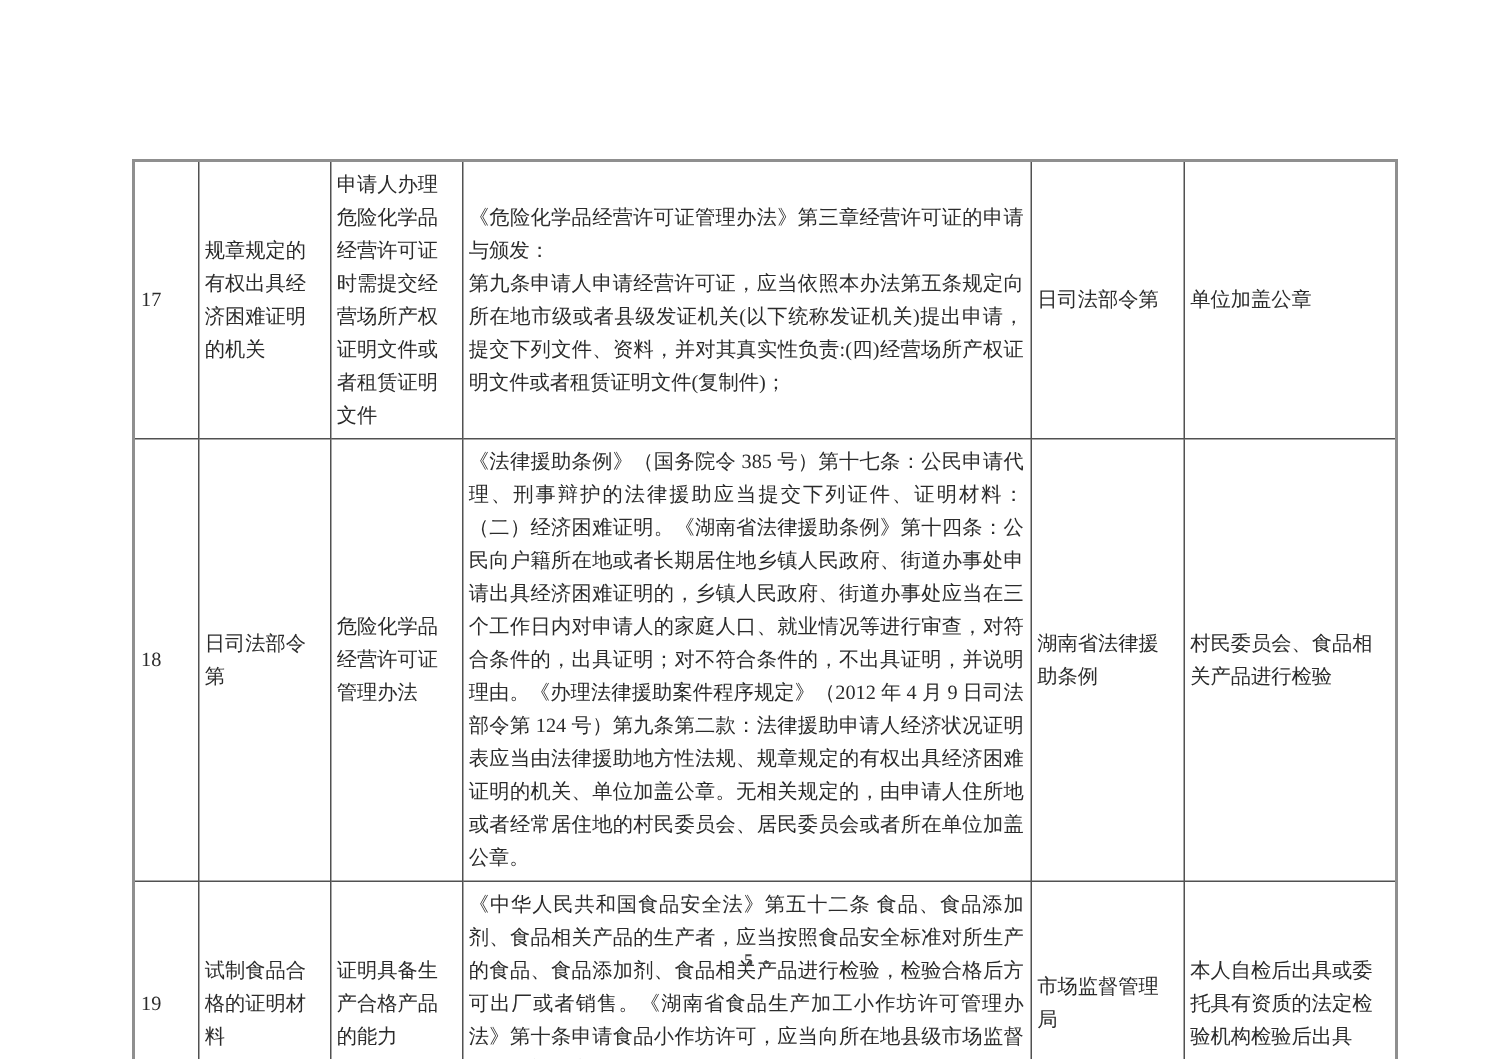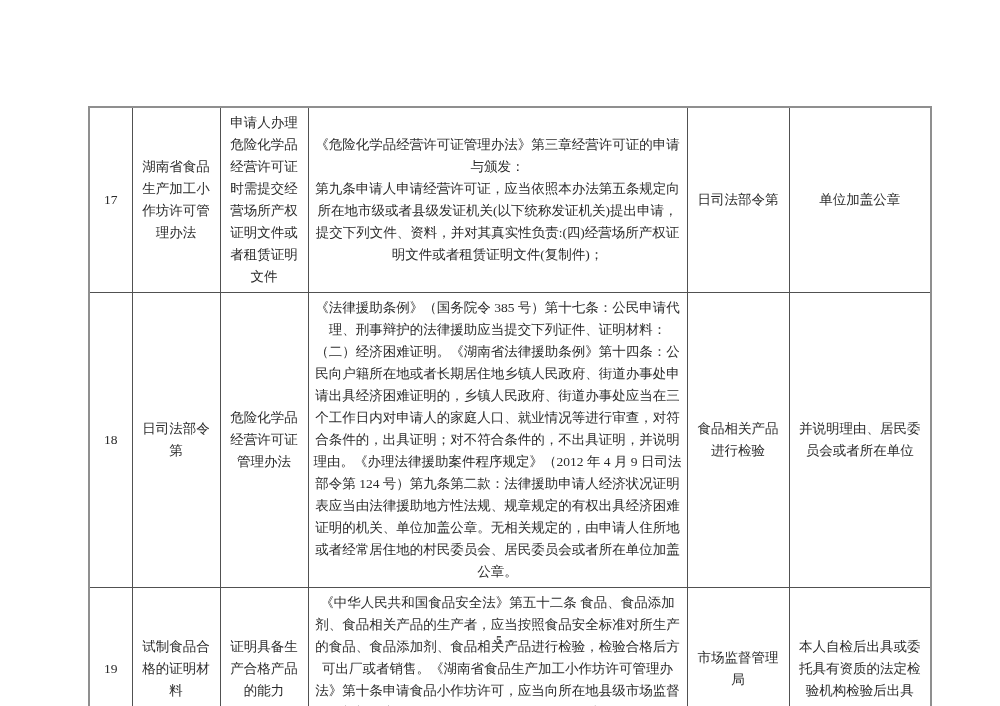--- a/index.html
+++ b/index.html
@@ -27,21 +27,20 @@
   }
   table.matters td {
     border: 1px solid #515151;
     vertical-align: middle;
     padding: 4px 4px;
     font-size: 13.5px;
     line-height: 22px;
     color: #2b2b2b;
     overflow: hidden;
     word-break: break-all;
-    text-align: center;
   }
   tr.r17 { height: 141px; }
   tr.r18 { height: 184px; }
   tr.r19 { height: 145px; }
   td.c-no { padding-left: 2px; }
   td.c-basis {
     line-height: 19px;
     text-align: justify;
     white-space: pre-line;
     padding: 4px 6px;
@@ -69,34 +68,34 @@
       <col style="width:43px">
       <col style="width:88px">
       <col style="width:88px">
       <col style="width:379px">
       <col style="width:102px">
       <col style="width:142px">
     </colgroup>
     <tbody>
       <tr class="r17">
         <td class="c-no">17</td>
-        <td class="c-item">湖南省食品生产加工小作坊许可管理办法</td>
+        <td class="c-item">规章规定的有权出具经济困难证明的机关</td>
         <td class="c-purp">申请人办理危险化学品经营许可证时需提交经营场所产权证明文件或者租赁证明文件</td>
         <td class="c-basis">《危险化学品经营许可证管理办法》第三章经营许可证的申请与颁发：
 第九条申请人申请经营许可证，应当依照本办法第五条规定向所在地市级或者县级发证机关(以下统称发证机关)提出申请，提交下列文件、资料，并对其真实性负责:(四)经营场所产权证明文件或者租赁证明文件(复制件)；</td>
         <td class="c-dept">日司法部令第</td>
         <td class="c-issuer">单位加盖公章</td>
       </tr>
       <tr class="r18">
         <td class="c-no">18</td>
         <td class="c-item">日司法部令第</td>
         <td class="c-purp">危险化学品经营许可证管理办法</td>
         <td class="c-basis">《法律援助条例》（国务院令 385 号）第十七条：公民申请代理、刑事辩护的法律援助应当提交下列证件、证明材料：（二）经济困难证明。《湖南省法律援助条例》第十四条：公民向户籍所在地或者长期居住地乡镇人民政府、街道办事处申请出具经济困难证明的，乡镇人民政府、街道办事处应当在三个工作日内对申请人的家庭人口、就业情况等进行审查，对符合条件的，出具证明；对不符合条件的，不出具证明，并说明理由。《办理法律援助案件程序规定》（2012 年 4 月 9 日司法部令第 124 号）第九条第二款：法律援助申请人经济状况证明表应当由法律援助地方性法规、规章规定的有权出具经济困难证明的机关、单位加盖公章。无相关规定的，由申请人住所地或者经常居住地的村民委员会、居民委员会或者所在单位加盖公章。</td>
-        <td class="c-dept">食品相关产品进行检验</td>
-        <td class="c-issuer">并说明理由、居民委员会或者所在单位</td>
+        <td class="c-dept">湖南省法律援助条例</td>
+        <td class="c-issuer">村民委员会、食品相关产品进行检验</td>
       </tr>
       <tr class="r19">
         <td class="c-no">19</td>
         <td class="c-item">试制食品合格的证明材料</td>
         <td class="c-purp">证明具备生产合格产品的能力</td>
         <td class="c-basis">《中华人民共和国食品安全法》第五十二条 食品、食品添加剂、食品相关产品的生产者，应当按照食品安全标准对所生产的食品、食品添加剂、食品相关产品进行检验，检验合格后方可出厂或者销售。《湖南省食品生产加工小作坊许可管理办法》第十条申请食品小作坊许可，应当向所在地县级市场监督管理部门提交下列材料：（四）自行检验或者委托具有资格的法定检验机构检验后出具的试制食品合格的证明材料。</td>
         <td class="c-dept">市场监督管理局</td>
         <td class="c-issuer">本人自检后出具或委托具有资质的法定检验机构检验后出具</td>
       </tr>
     </tbody>

